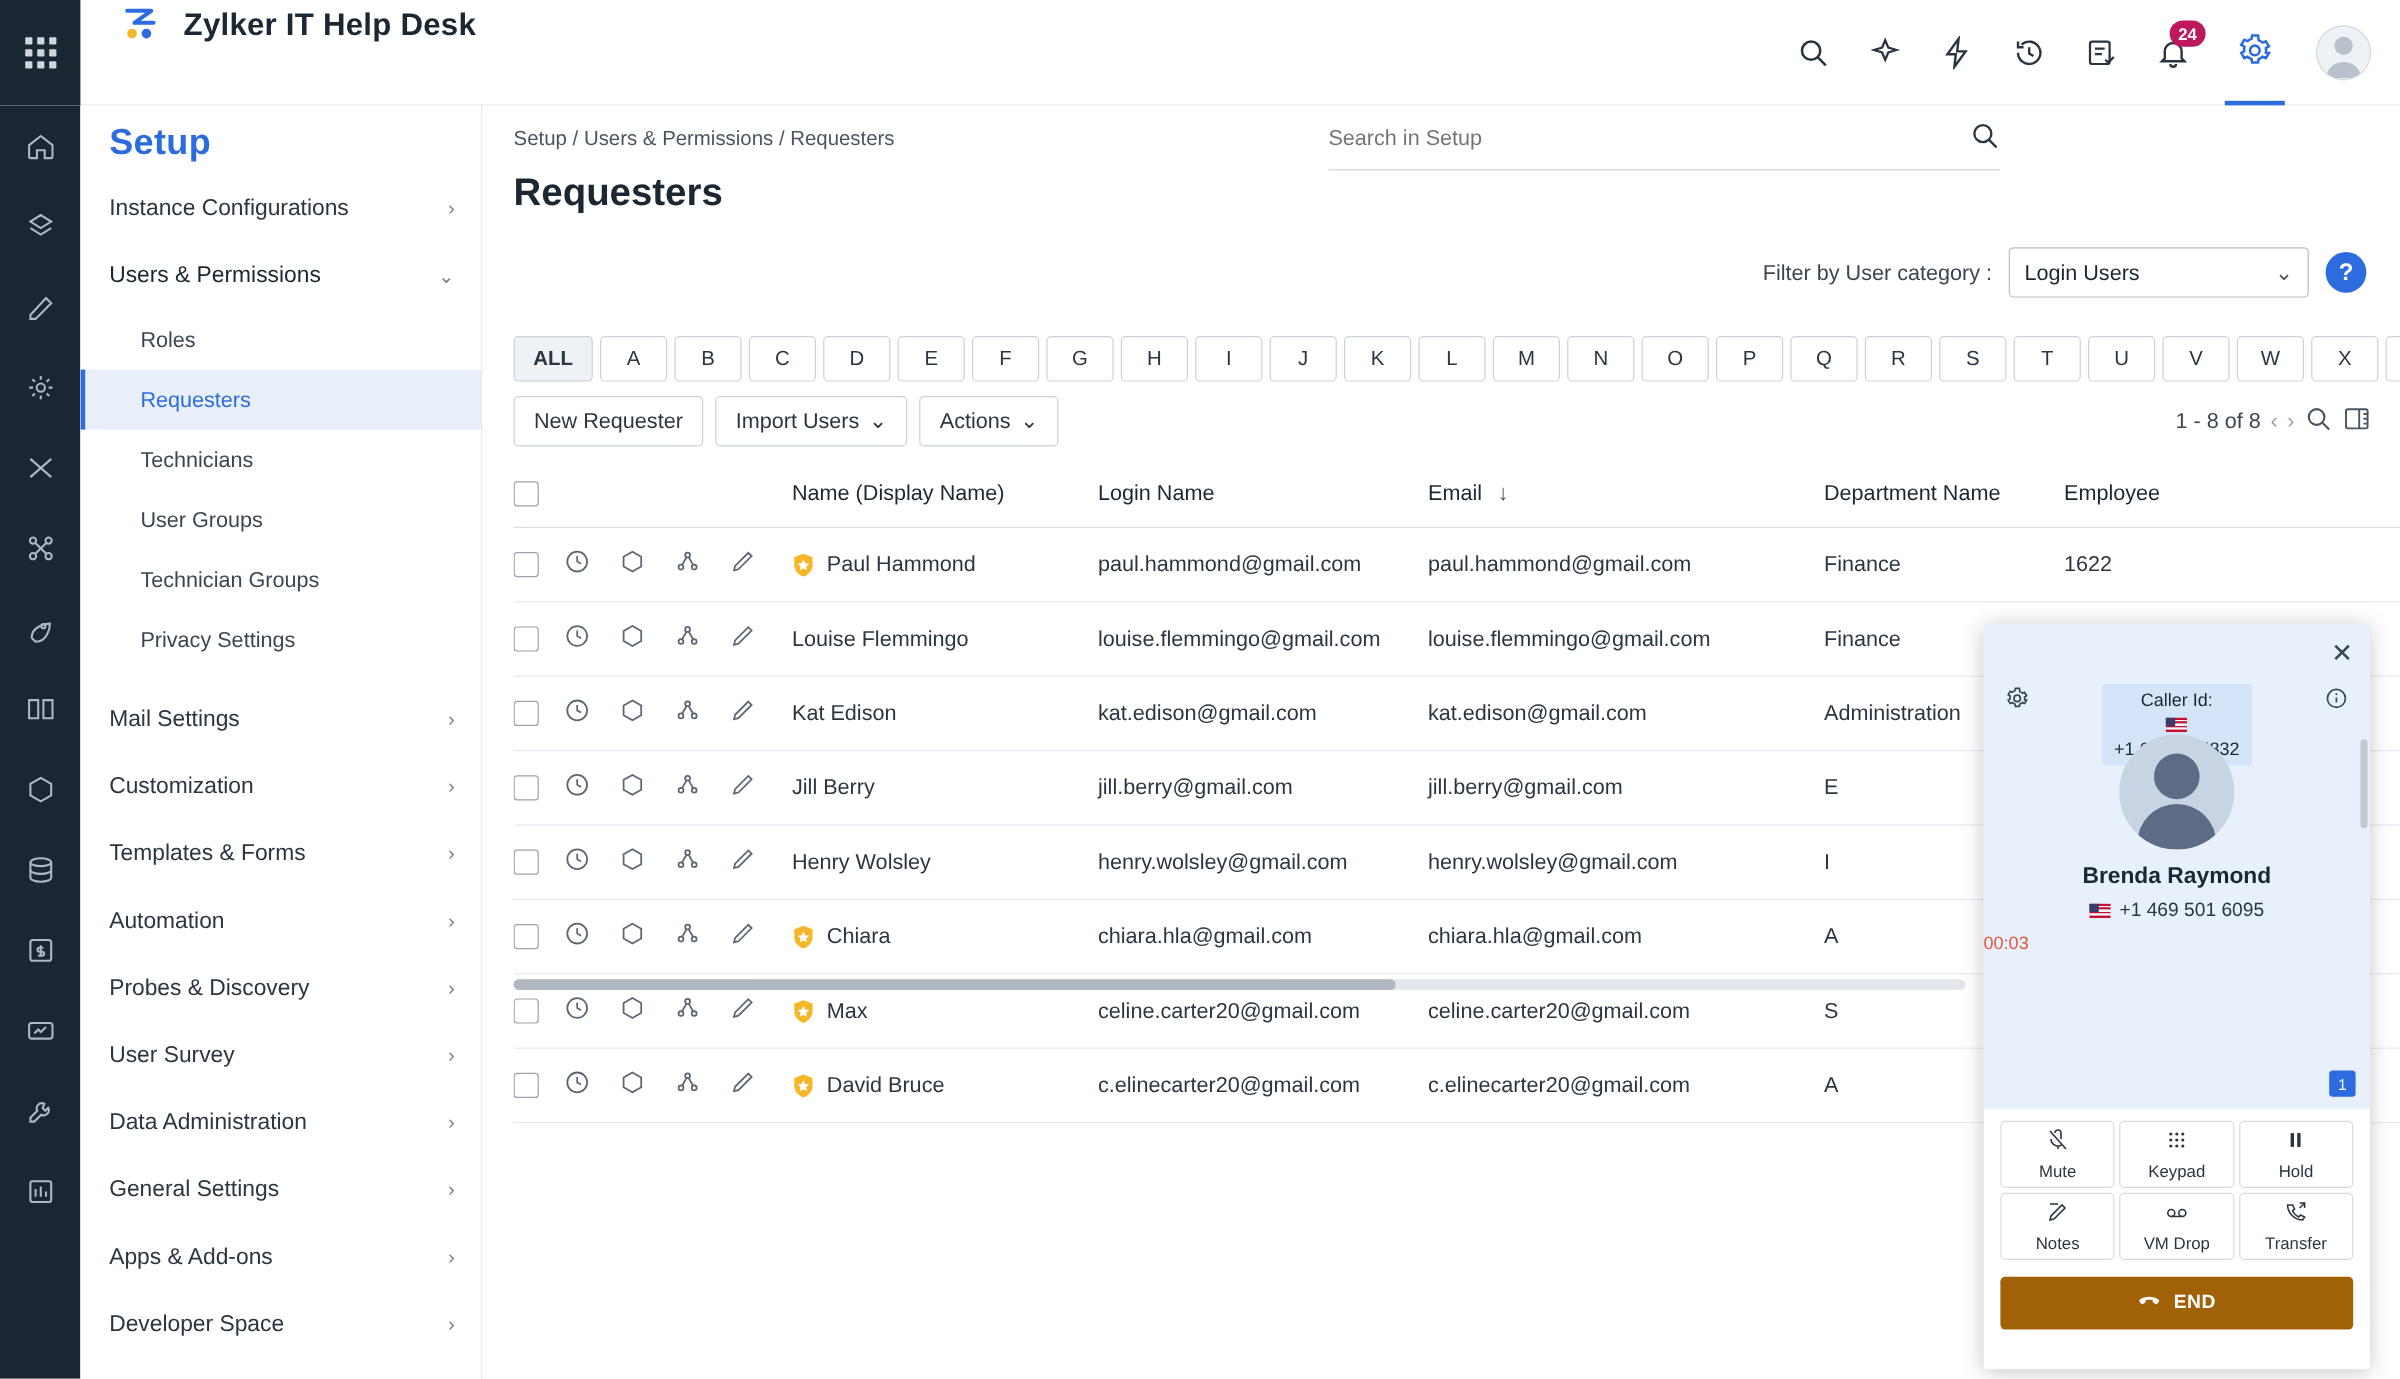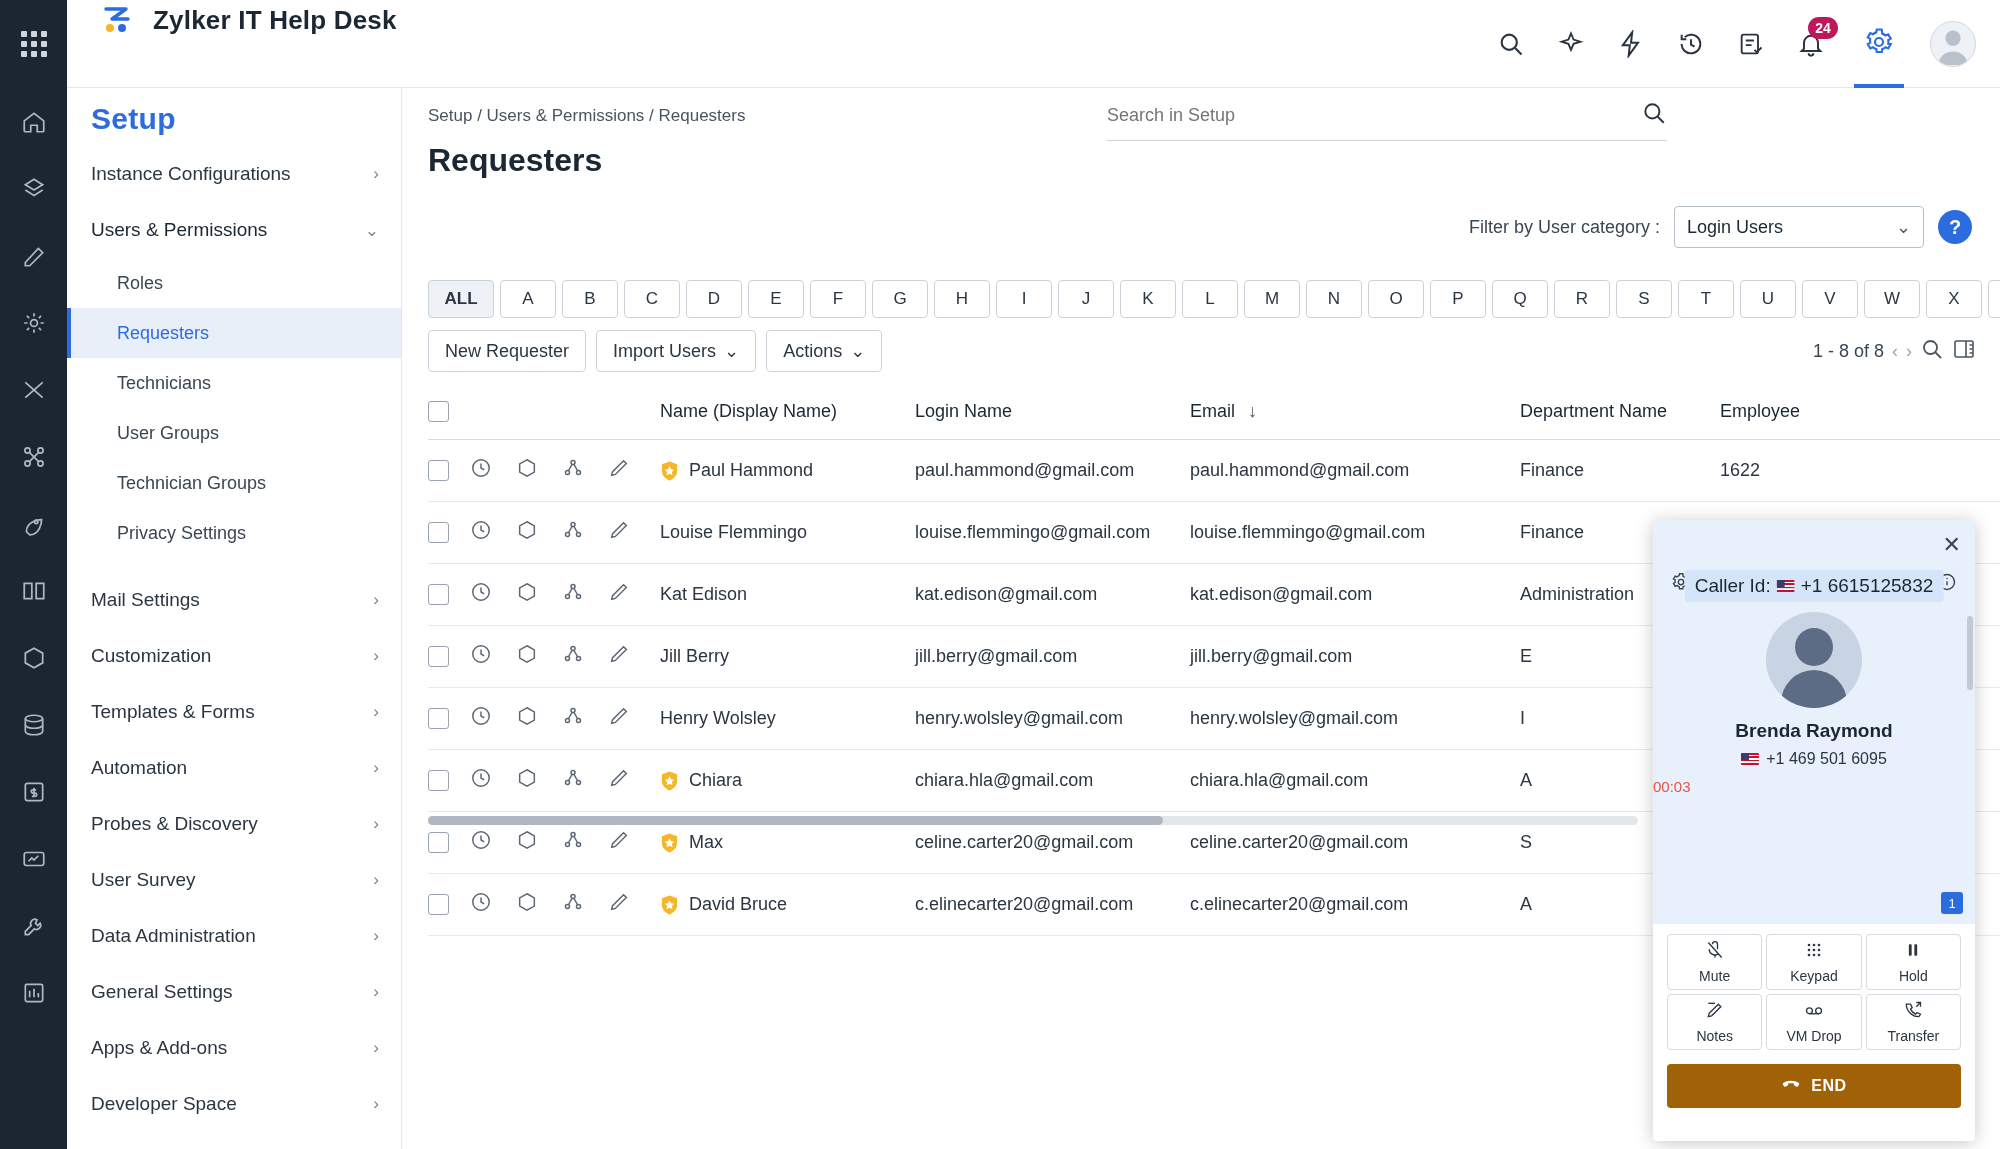--- a/index.html
+++ b/index.html
@@ -189,22 +189,22 @@
     overflow: hidden;
   }
   .call-top {
     background: #e7f0fb; height: 404px; position: relative;
   }
   .call-close { position: absolute; top: 12px; right: 14px; font-size: 22px; color: #3b4653; }
   .call-gear { position: absolute; top: 52px; left: 18px; color: #3b4653; }
   .call-info { position: absolute; top: 52px; right: 18px; color: #3b4653; }
   .caller-id {
     position: absolute; top: 50px; left: 50%; transform: translateX(-50%);
-    background: #d4e5fa; color: #1b2733; font-size: 19px; border-radius: 3px;
-    padding: 5px 10px; white-space: nowrap; display: flex; align-items: center; gap: 6px;
+    background: #d4e5fa; color: #1b2733; font-size: 15px; border-radius: 3px;
+    padding: 5px 10px; white-space: nowrap; display: flex; align-items: center; gap: 6px; flex-direction: column;
   }
   .flag { width: 18px; height: 12px; display: inline-block; position: relative; border-radius: 1px; overflow: hidden; }
   .flag .r { position: absolute; left: 0; width: 100%; height: 1.7px; background: #c8102e; }
   .flag .b { position: absolute; left: 0; top: 0; width: 8px; height: 7px; background: #3c3b6e; }
   .flag .w { position: absolute; left: 0; width: 100%; height: 1.7px; background: #fff; }
   .call-avatar {
     position: absolute; top: 92px; left: 50%; transform: translateX(-50%);
     width: 96px; height: 96px; border-radius: 50%; background: #c8d4e3;
     display: flex; align-items: flex-end; justify-content: center; overflow: hidden;
   }

